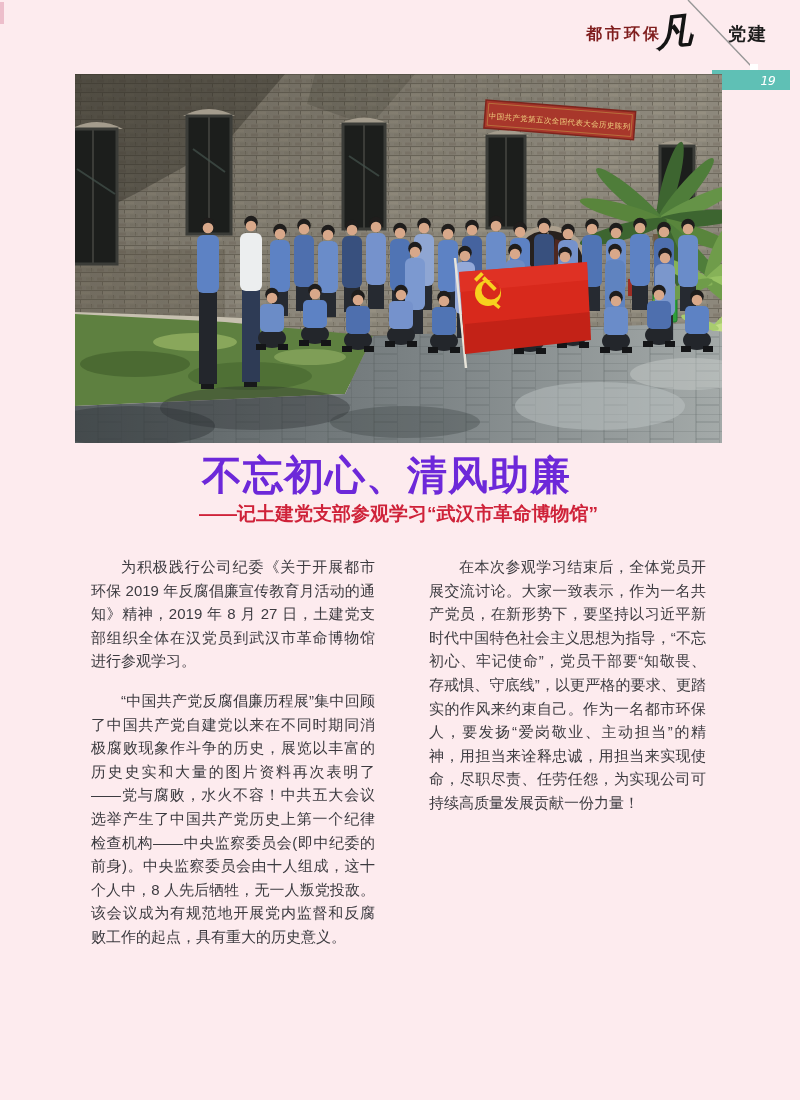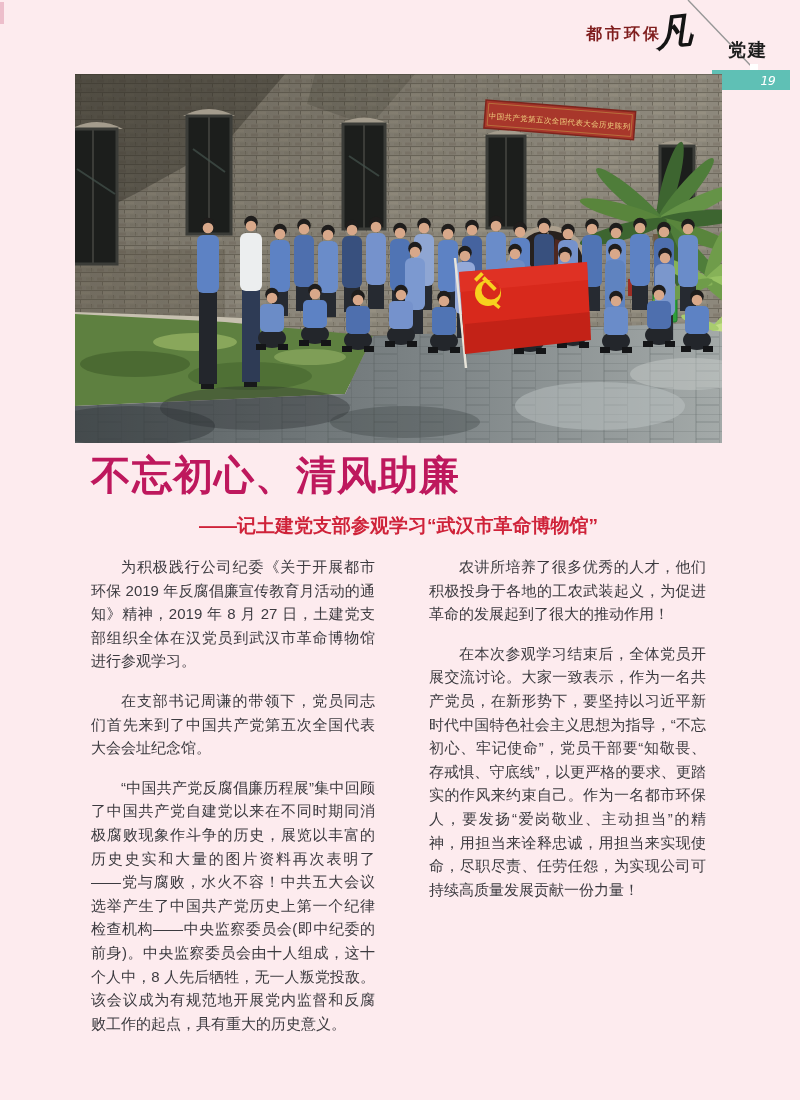--- a/index.html
+++ b/index.html
@@ -6,33 +6,33 @@
   body{
     width:800px;height:1100px;position:relative;overflow:hidden;
     background:#fdebee;
     font-family:"Liberation Sans",sans-serif;
   }
   .edge-tab{position:absolute;left:0;top:2px;width:4px;height:22px;background:#eab6c4;opacity:.85;}
   .brand{position:absolute;left:586px;top:24px;font-size:16px;font-weight:bold;
     letter-spacing:3px;color:#7f1d1d;}
   .logo-mark{position:absolute;left:655px;top:8px;font-family:"DejaVu Serif","Liberation Serif",serif;
     font-size:37px;font-style:italic;font-weight:bold;color:#141414;transform:rotate(-6deg);}
-  .section-label{position:absolute;left:728px;top:38px;font-size:18px;font-weight:bold;
+  .section-label{position:absolute;left:728px;top:22px;font-size:18px;font-weight:bold;
     color:#1c1c1c;letter-spacing:2px;}
   .header-line-svg{position:absolute;left:0;top:0;width:800px;height:100px;pointer-events:none;}
   .line-cap{position:absolute;left:750px;top:64px;width:8px;height:8px;background:#ffffff;}
   .page-num-box{position:absolute;left:712px;top:70px;width:44px;height:20px;background:#5fc0b5;
     color:#fff;font-family:"DejaVu Sans Mono","Liberation Mono",monospace;font-size:13px;
     font-style:italic;display:flex;align-items:center;justify-content:center;padding-left:34px;}
   .photo-frame{position:absolute;left:75px;top:74px;width:647px;height:369px;overflow:hidden;}
-  .article-title{position:absolute;left:91px;top:448px;width:647px;
+  .article-title{position:absolute;left:63px;top:448px;width:647px;text-align:center;
     font-family:"DejaVu Serif","Liberation Serif",serif;font-weight:bold;font-size:40px;
-    color:#be185d;letter-spacing:1px;}
+    color:#6d28d9;letter-spacing:1px;}
   .article-subtitle{position:absolute;left:75px;top:501px;width:647px;text-align:center;
-    font-weight:bold;font-size:19px;color:#cf2239;margin-top:12px;}
+    font-weight:bold;font-size:19px;color:#cf2239;}
   .columns{position:absolute;left:75px;top:539px;width:647px;display:flex;gap:22px;}
   .col{width:316px;font-size:15px;line-height:23.6px;color:#3c3b40;text-align:justify;}
   .col.right{width:309px;}
   .col p{margin:16px;text-indent:2em;}
 </style>
 </head>
 <body>
 
 <div class="edge-tab"></div>
 
@@ -368,20 +368,18 @@
   </g>
 </svg>
 </div>
 
 <div class="article-title">不忘初心、清风助廉</div>
 <div class="article-subtitle">——记土建党支部参观学习“武汉市革命博物馆”</div>
 
 <div class="columns">
   <div class="col">
     <p>为积极践行公司纪委《关于开展都市环保 2019 年反腐倡廉宣传教育月活动的通知》精神，2019 年 8 月 27 日，土建党支部组织全体在汉党员到武汉市革命博物馆进行参观学习。</p>
-    <p>在支部书记周谦的带领下，党员同志们首先来到了中国共产党第五次全国代表大会会址纪念馆。</p>
     <p>“中国共产党反腐倡廉历程展”集中回顾了中国共产党自建党以来在不同时期同消极腐败现象作斗争的历史，展览以丰富的历史史实和大量的图片资料再次表明了——党与腐败，水火不容！中共五大会议选举产生了中国共产党历史上第一个纪律检查机构——中央监察委员会(即中纪委的前身)。中央监察委员会由十人组成，这十个人中，8 人先后牺牲，无一人叛党投敌。该会议成为有规范地开展党内监督和反腐败工作的起点，具有重大的历史意义。</p>
   </div>
   <div class="col right">
-    <p>农讲所培养了很多优秀的人才，他们积极投身于各地的工农武装起义，为促进革命的发展起到了很大的推动作用！</p>
     <p><span>在本次参观学习结束后，全体党员开展交流讨论。大家一致表示，作为一名共产党员，在新形势下，要坚持以习近平新时代中国特色社会主义思想为指导，“不忘初心、牢记使命”，党员干部要“知敬畏、存戒惧、守底线”，以更严格的要求、更踏实的作风来约束自己。作为一名都市环保人，要发扬“爱岗敬业、主动担当”的精神，用担当来诠释忠诚，用担当来实现使命，尽职尽责、任劳任怨，为实现公司可持续高质量发展贡献一份力量！</span></p>
   </div>
 </div>
 
 </body></html>

